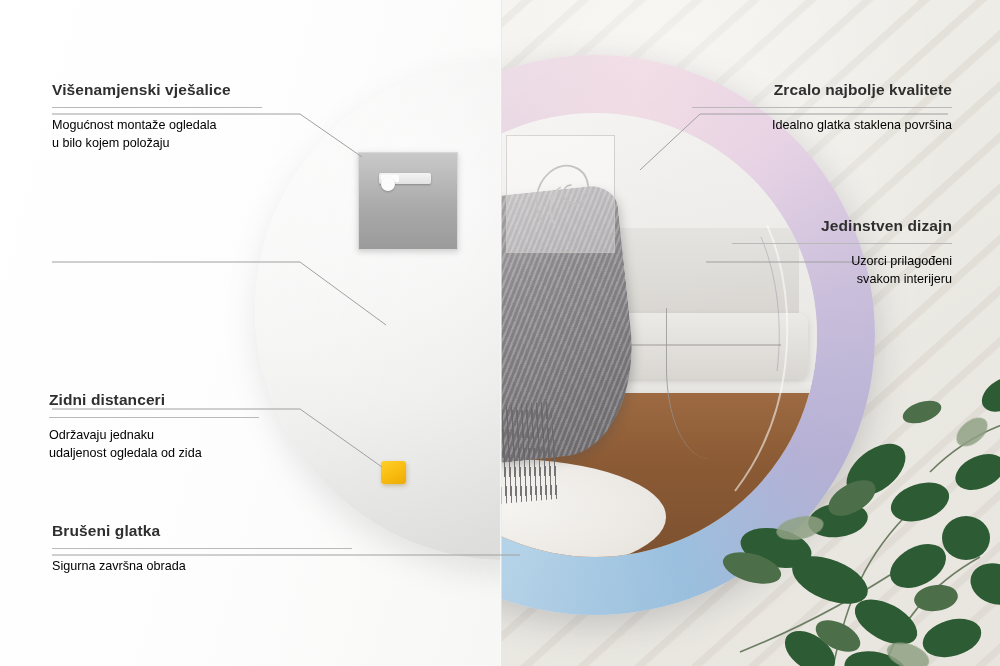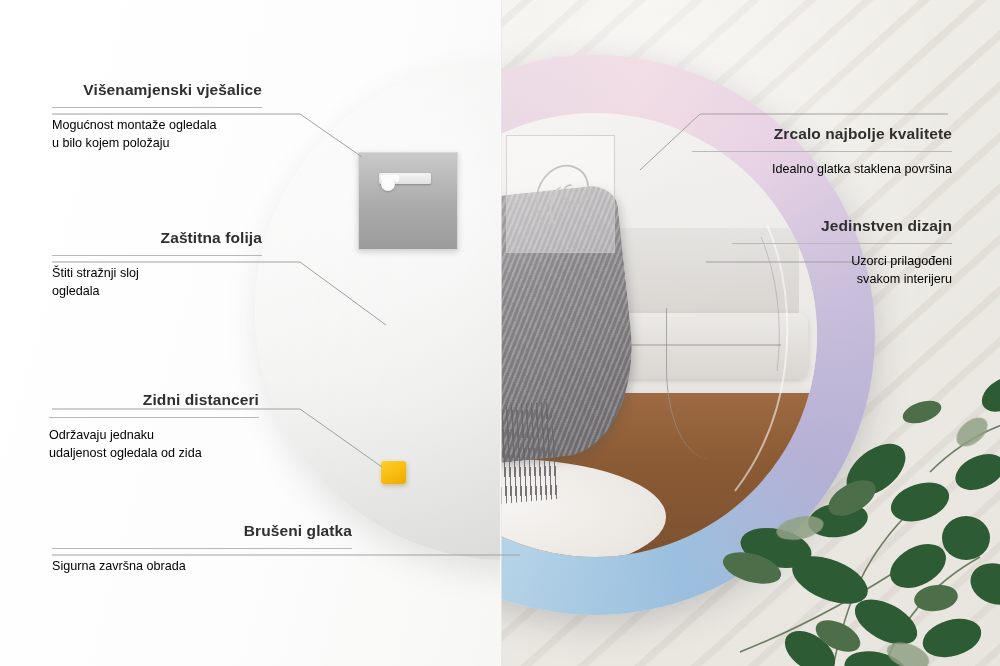--- a/index.html
+++ b/index.html
@@ -188,35 +188,34 @@
   
   .lines{position:absolute;left:0;top:0;width:1000px;height:666px;pointer-events:none;}
 
   
   .cal{position:absolute;}
   .cal h3{
     margin:0 0 0 0;
     font-size:15.5px;font-weight:700;color:#2f2f2f;
     letter-spacing:0.1px;line-height:20px;
     white-space:nowrap;
-    text-align:right;
   }
   .cal .rule{
     height:1px;background:#b9b9b9;margin:7px 0 9px 0;
   }
   .cal p{
     margin:0;font-size:12.6px;line-height:17.5px;color:#000000;font-weight:400;
   }
   .cal.right{text-align:right;}
 
   .c1{left:52px;top:80px;width:210px;}
   .c2{left:52px;top:228px;width:210px;}
   .c3{left:49px;top:375px;width:210px;margin-top:15px;}
   .c4{left:52px;top:521px;width:300px;}
-  .r1{right:48px;top:80px;width:260px;margin-top:44px;}
+  .r1{right:48px;top:80px;width:260px;}
   .r2{right:48px;top:216px;width:220px;}
 </style>
 </head>
 <body>
 
 <div id="stage">
 
   <div class="photo-half">
     <div class="photo-vignette"></div>
 
@@ -318,26 +317,20 @@
     </g>
   </svg>
 
   <div class="cal c1">
     <h3>Višenamjenski vješalice</h3>
     <div class="rule"></div>
     <p>Mogućnost montaže ogledala</p>
     <p>u bilo kojem položaju</p>
   </div>
 
-  <div class="cal c2">
-    <h3>Zaštitna folija</h3>
-    <div class="rule"></div>
-    <p>Štiti stražnji sloj</p>
-    <p>ogledala</p>
-  </div>
 
   <div class="cal c3">
     <h3>Zidni distanceri</h3>
     <div class="rule"></div>
     <p>Održavaju jednaku</p>
     <p>udaljenost ogledala od zida</p>
   </div>
 
   <div class="cal c4">
     <h3>Brušeni glatka</h3>

